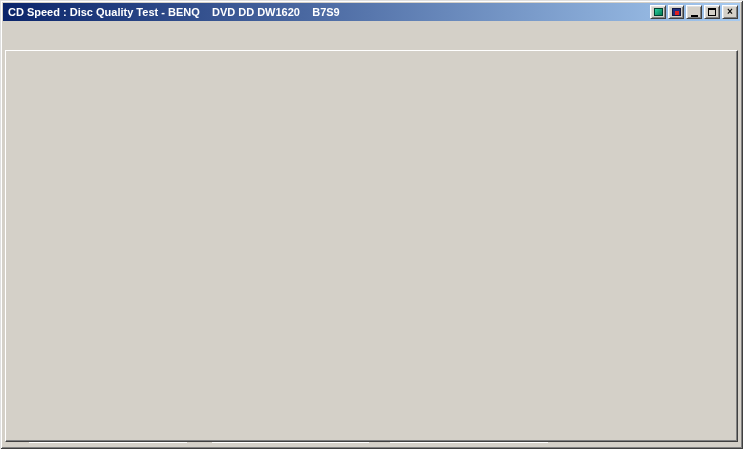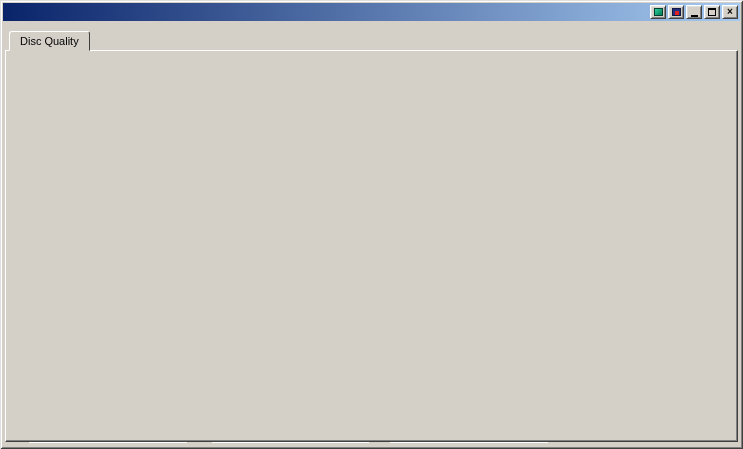--- a/index.html
+++ b/index.html
@@ -100,30 +100,30 @@
     position:relative;flex:0 0 auto;
   }
   .check{position:absolute;left:1px;top:-2px;color:#00a000;font-weight:bold;font-size:11px;}
 </style>
 </head>
 <body>
 
 <div class="window">
 
   <div class="titlebar">
+    <span>CD Speed : Disc Quality Test - BENQ    DVD DD DW1620    B7S9</span>
     <div class="tb-buttons">
       <div class="tb-btn"><span class="appicon1-glyph"></span></div>
       <div class="tb-btn"><span class="appicon2-glyph"></span></div>
       <div class="tb-btn"><span class="min-glyph"></span></div>
       <div class="tb-btn"><span class="max-glyph"></span></div>
       <div class="tb-btn"><span>×</span></div>
     </div>
   </div>
 
-  <div class="tab"><span>Disc Quality</span></div>
   <div class="tab-panel"></div>
 
   <div class="recorded">recorded with _NEC    DVD_RW ND-3500AG v2.18</div>
 
   <svg id="chart-top" class="chart-svg" style="left:62px;top:68px;" width="466" height="136" viewBox="0 0 466 136" preserveAspectRatio="none">
       <rect x="0" y="0" width="466" height="136" fill="#000033"></rect>
       <line x1="51.77777777777777" y1="0" x2="51.77777777777777" y2="136" stroke="#2a2ae0" stroke-width="1"></line>
       <line x1="103.55555555555554" y1="0" x2="103.55555555555554" y2="136" stroke="#2a2ae0" stroke-width="1"></line>
       <line x1="155.33333333333331" y1="0" x2="155.33333333333331" y2="136" stroke="#2a2ae0" stroke-width="1"></line>
       <line x1="207.1111111111111" y1="0" x2="207.1111111111111" y2="136" stroke="#2a2ae0" stroke-width="1"></line>

